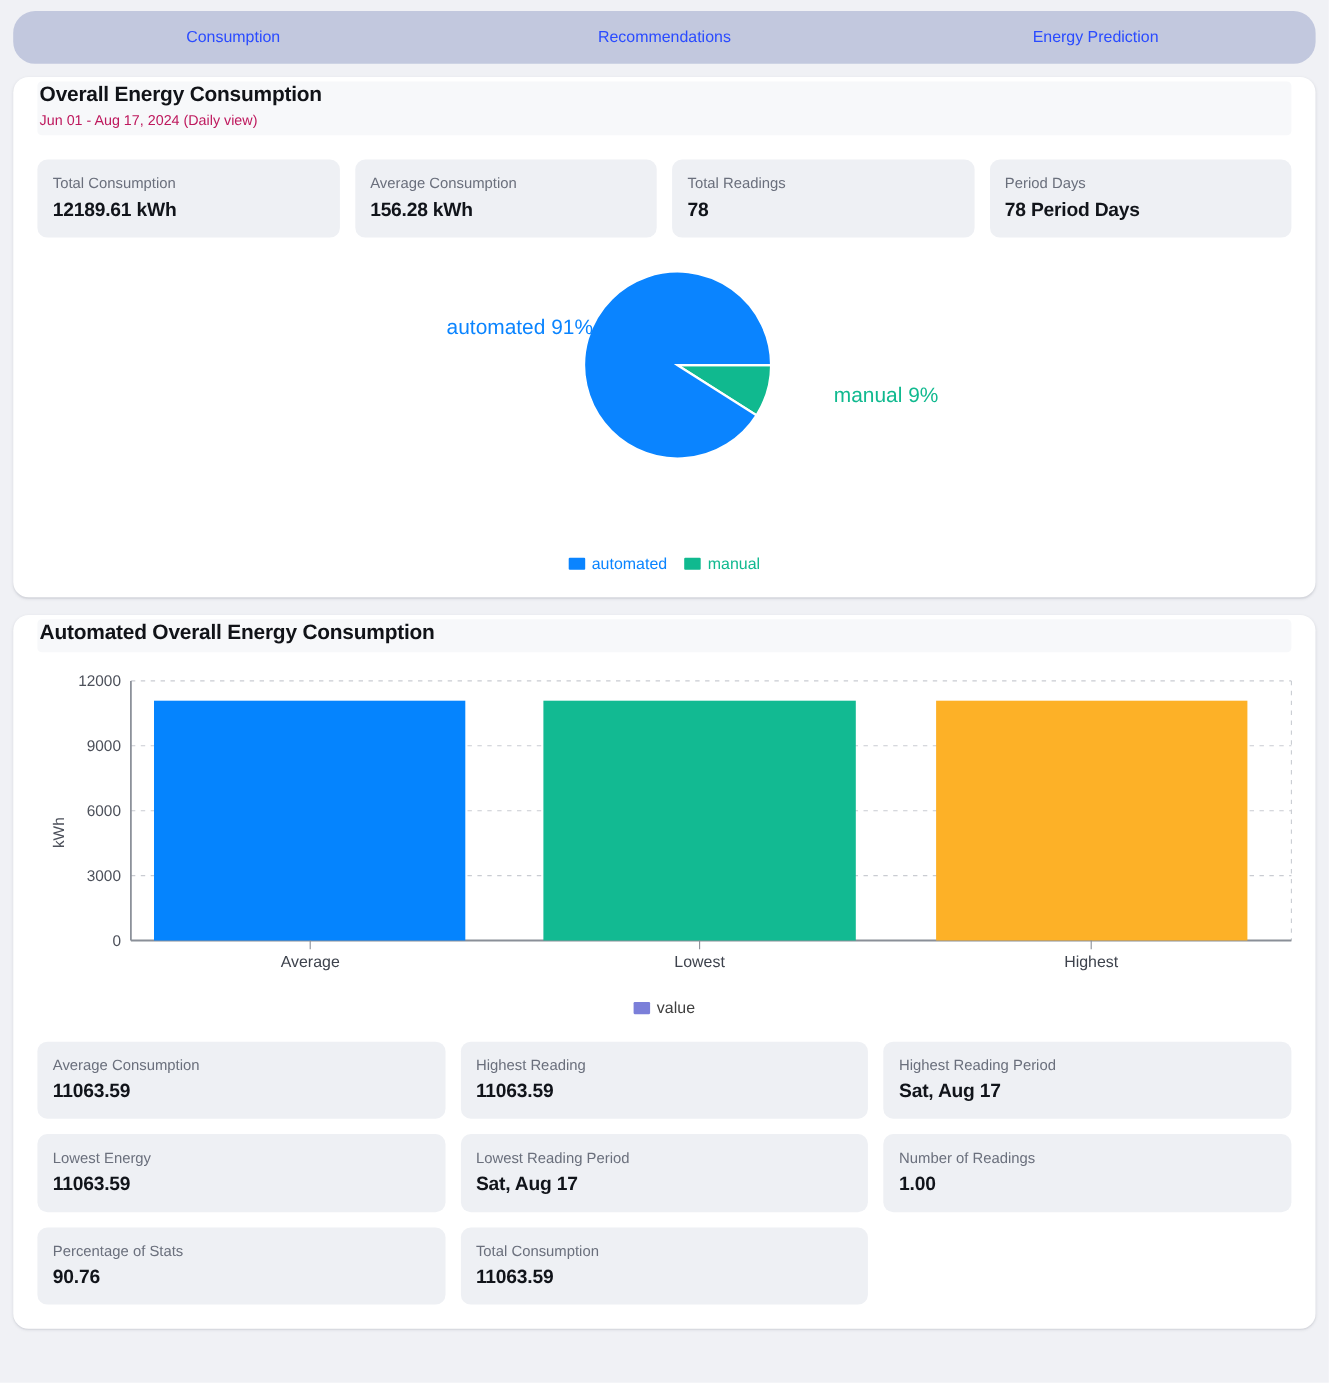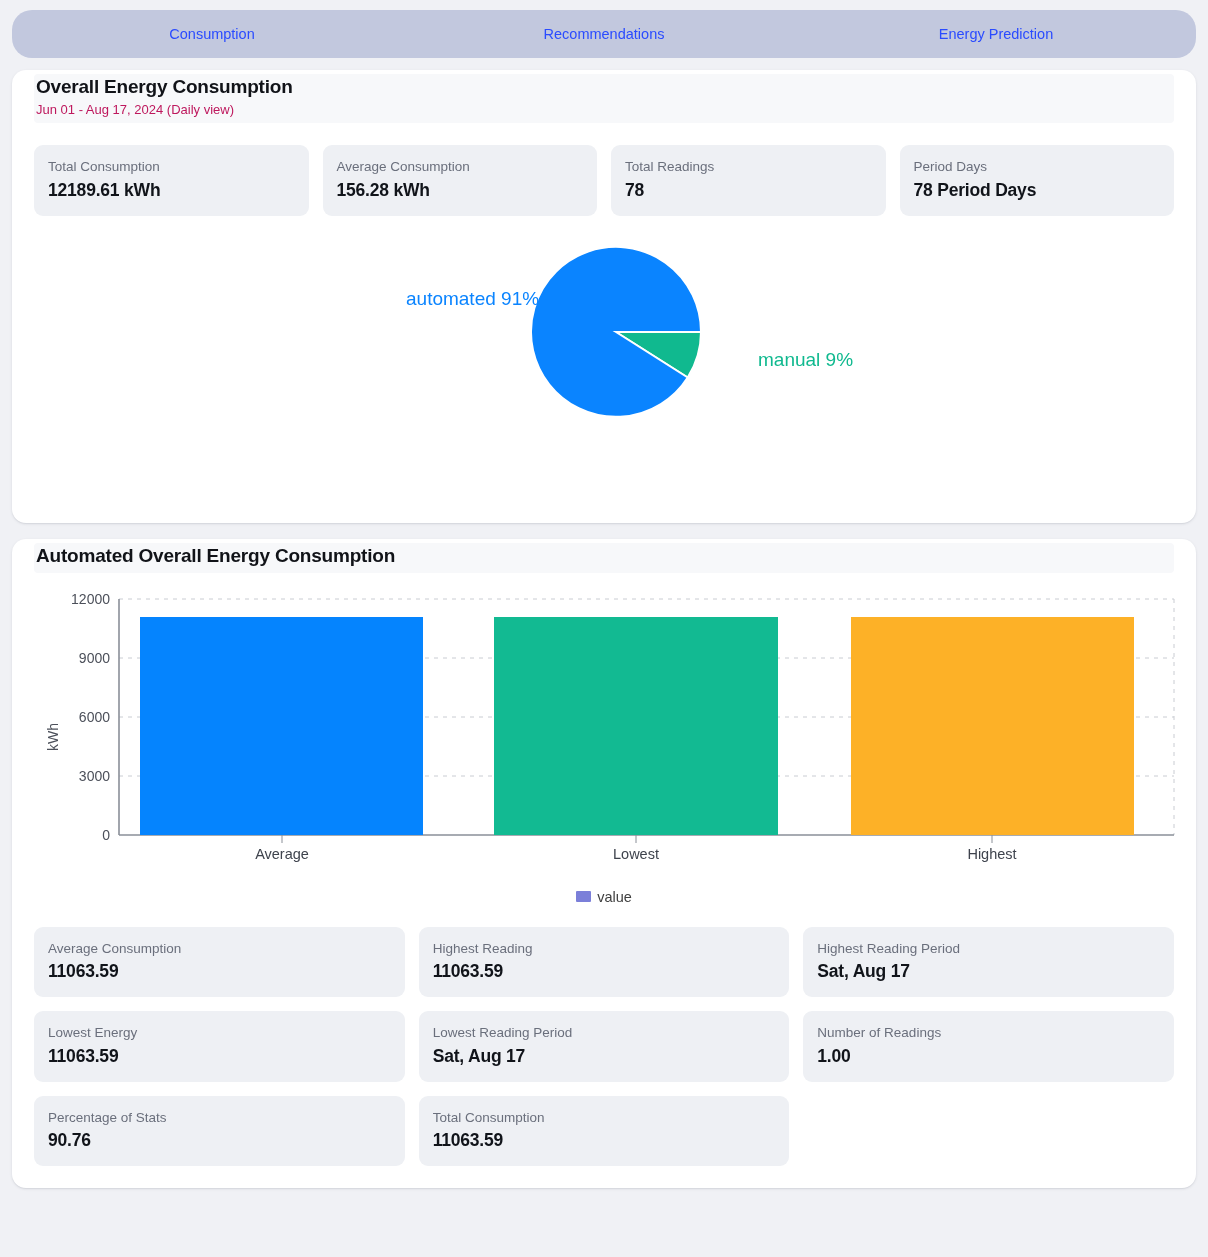--- a/index.html
+++ b/index.html
@@ -199,20 +199,30 @@
     <svg class="pie-svg" width="1164" height="250" viewBox="0 0 1164 250">
 
       <path d="M 582 96 L 667 96 A 85 85 0 0 1 653.7 141.5 Z" fill="#10b98f" stroke="#ffffff" stroke-width="2"></path>
 
       <path d="M 582 96 L 653.7 141.5 A 85 85 0 1 1 667 96 Z" fill="#0a84ff" stroke="#ffffff" stroke-width="2"></path>
     </svg>
     <div class="pie-label automated" style="left:372px; top:52px;">automated 91%</div>
     <div class="pie-label manual" style="left:681px; top:113px;">manual 9%</div>
   </div>
 
+  <div class="legend">
+    <div class="legend-item">
+      <span class="swatch" style="background:#0a84ff"></span>
+      <span style="color:#0a84ff">automated</span>
+    </div>
+    <div class="legend-item">
+      <span class="swatch" style="background:#10b98f"></span>
+      <span style="color:#10b98f">manual</span>
+    </div>
+  </div>
 </div>
 
 <div class="panel" style="margin-top:16px;">
 
   <div class="panel-head">
     <div class="panel-title">Automated Overall Energy Consumption</div>
   </div>
 
   <div class="chart-area">
     <svg width="1164" height="290" viewBox="0 0 1164 290">

